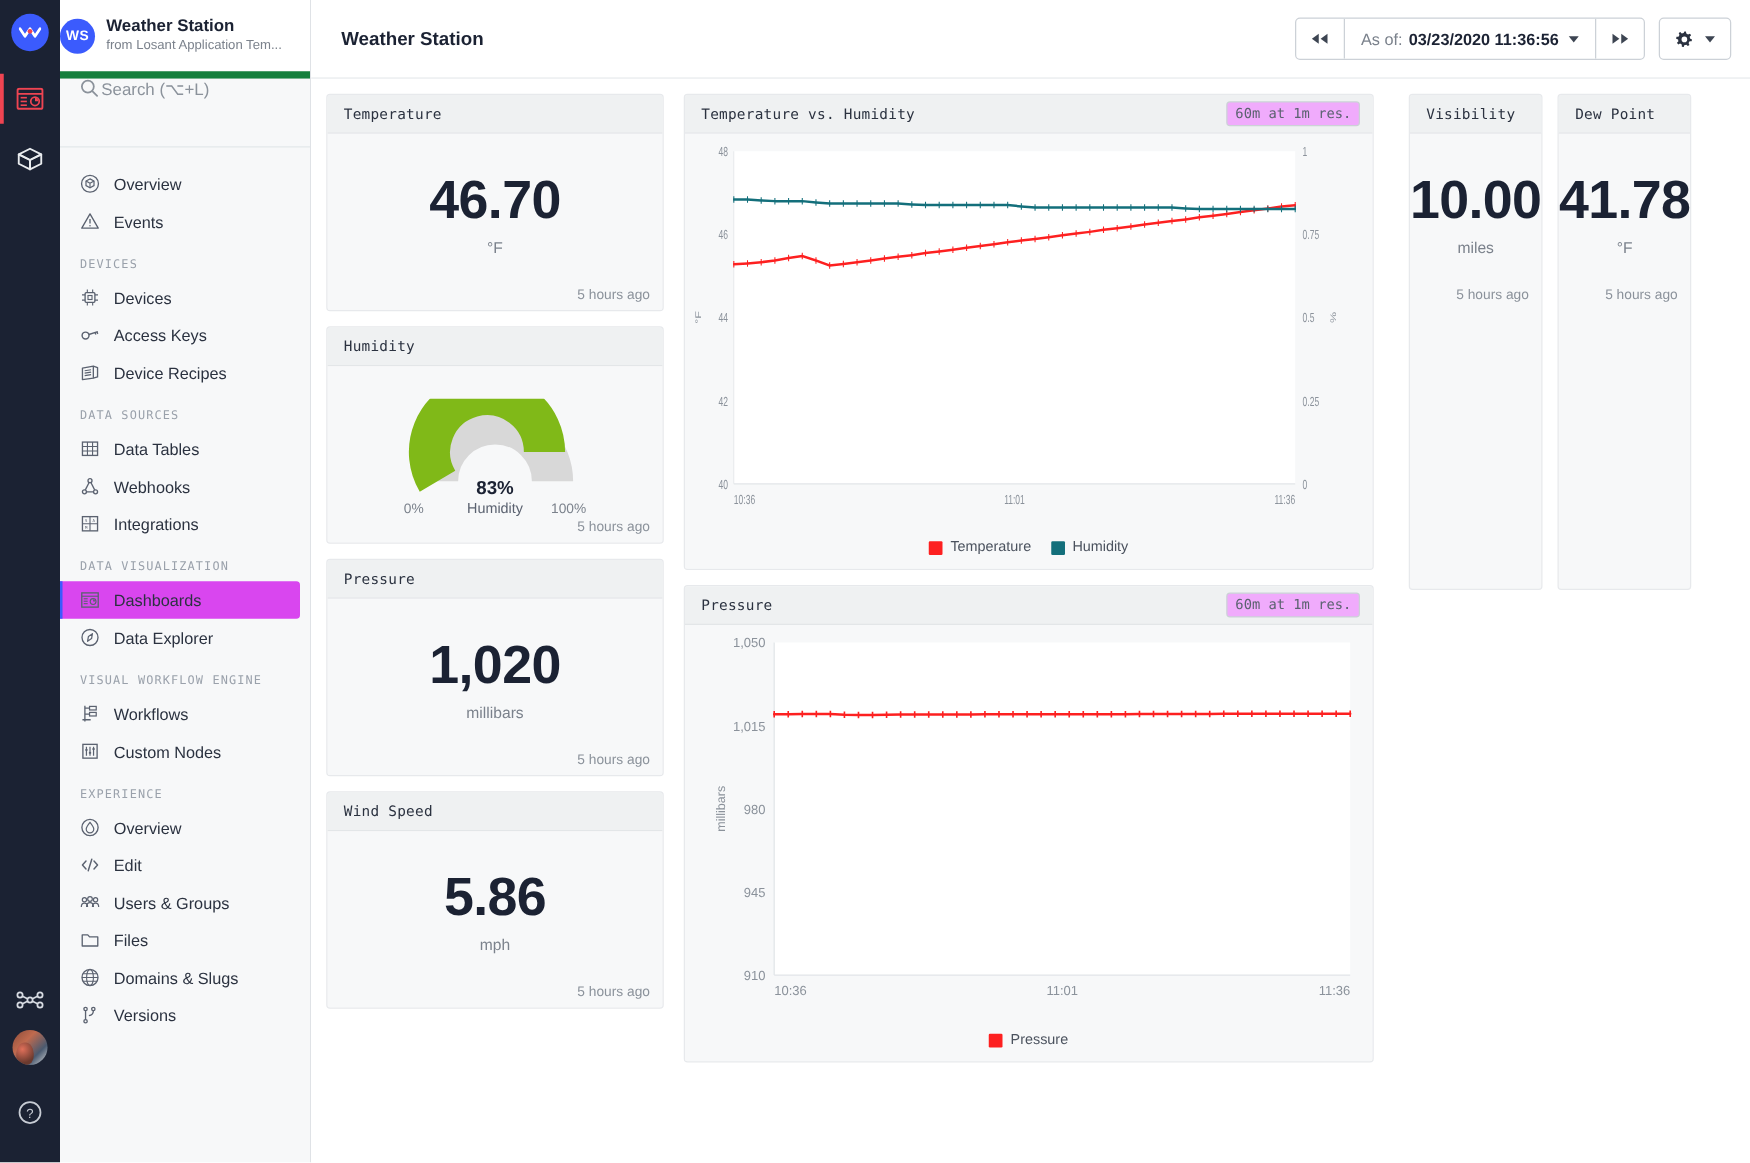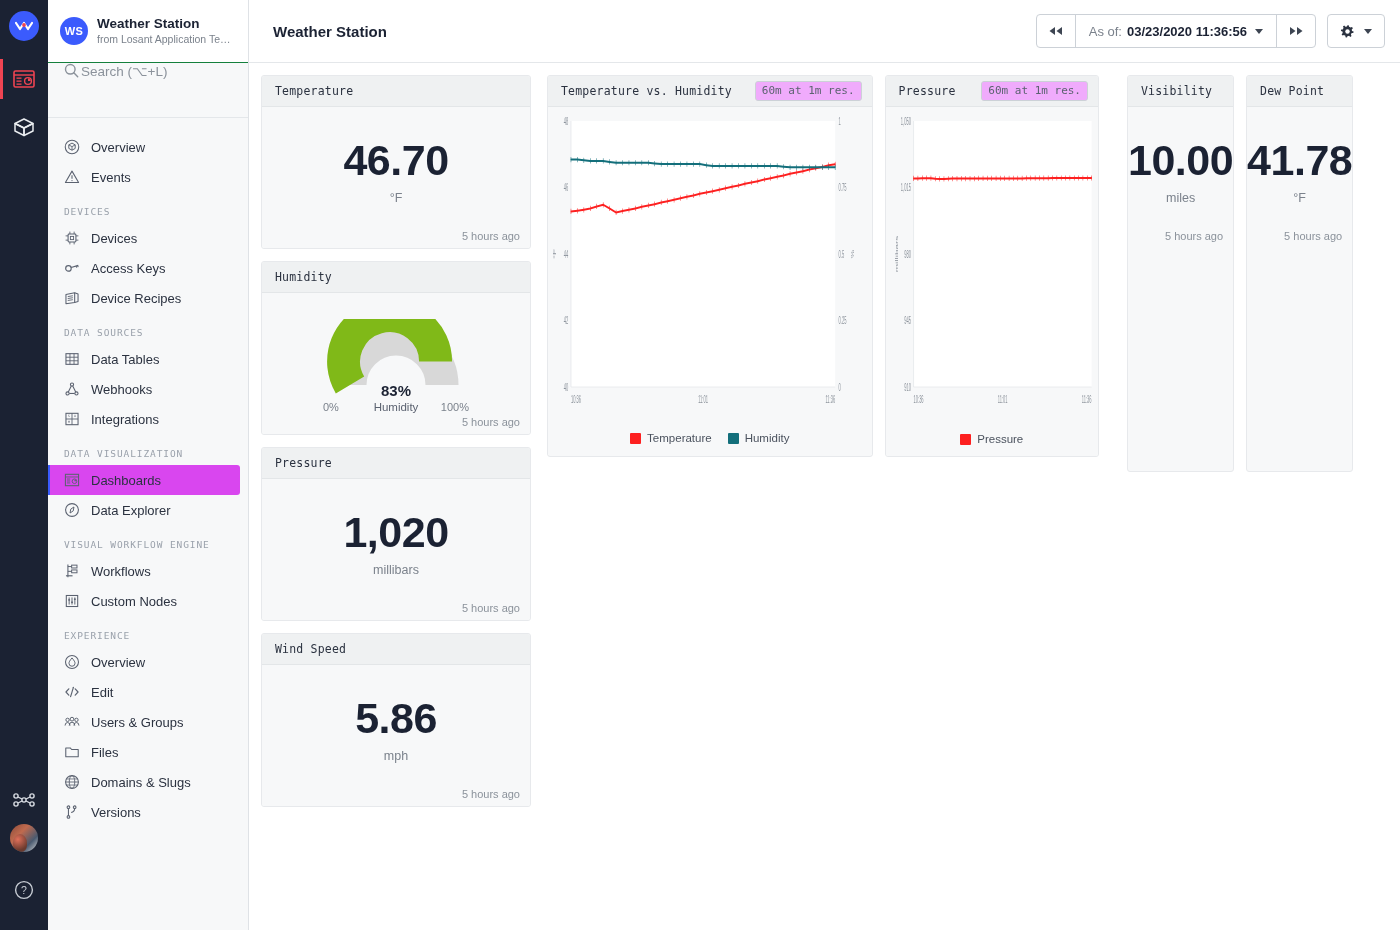--- a/index.html
+++ b/index.html
@@ -50,22 +50,22 @@
 
   
   .sidebar {
     width: 201px; flex: 0 0 201px; height: 930px;
     background: #f7f8f9;
     border-right: 1px solid #dfe2e6;
     display: flex; flex-direction: column;
     overflow: hidden;
   }
   .app-head {
-    height: 63px; border-bottom: 1px solid #15803d;
-    display: flex; align-items: center; padding: 0 12px;
+    height: 63px; border-bottom: 6px solid #15803d;
+    display: flex; align-items: center; padding: 0 0;
     gap: 9px; background:#fff;
   }
   .app-badge {
     width: 28px; height: 28px; border-radius: 50%;
     background: #3b5bfd; color: #fff;
     font-size: 11px; font-weight: bold;
     display: flex; align-items: center; justify-content: center;
     flex: 0 0 28px; letter-spacing: .3px;
   }
   .app-titles { min-width: 0; }
@@ -128,21 +128,21 @@
     display: flex; align-items: center; gap: 6px;
     height: 34px; padding: 0 12px;
     border: 1px solid #ccd1d7; border-radius: 4px; background: #fff;
   }
 
   .board {
     flex: 1 1 auto; background: #fff; padding: 12px 12px 0 12px;
     display: flex; gap: 16px; align-items: flex-start;
   }
   .col-left  { width: 270px; flex: 0 0 270px; display: flex; flex-direction: column; gap: 12px; }
-  .col-mid   { flex: 1 1 auto; display: flex; flex-direction: row; gap: 12px; }
+  .col-mid   { flex: 1 1 auto; display: flex; flex-direction: column; gap: 12px; }
   .col-right { width: 273px; flex: 0 0 273px; display: flex; flex-direction: row; gap: 12px; }
 
   .card { background: #f7f8f9; border: 1px solid #e7e9ec; border-radius: 3px; overflow: hidden; }
   .card-head {
     height: 31px; background: #eff1f2; border-bottom: 1px solid #e3e6e8;
     display: flex; align-items: center; justify-content: space-between;
     padding: 0 10px 0 13px;
   }
   .card-title {
     font-family: "DejaVu Sans Mono", monospace;

